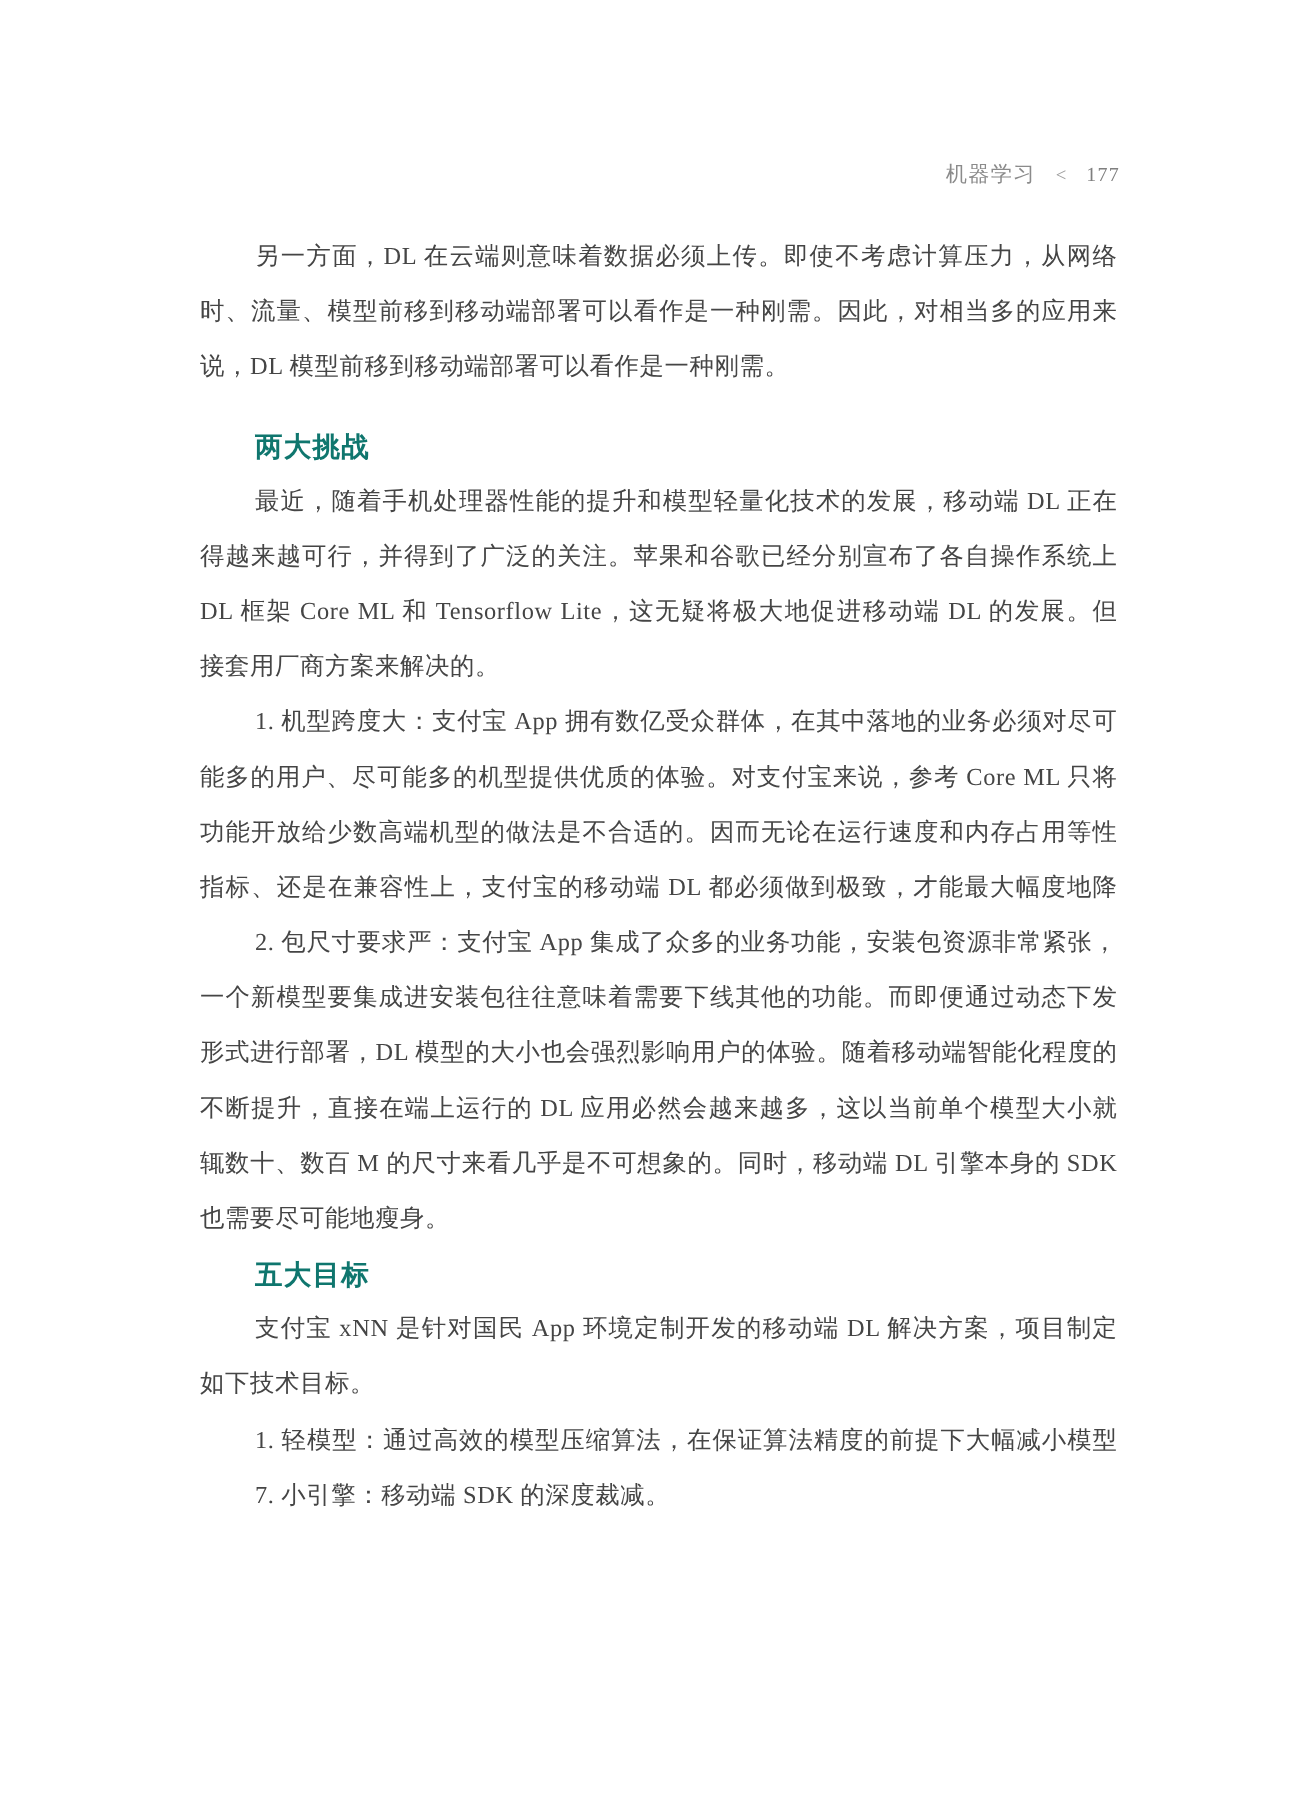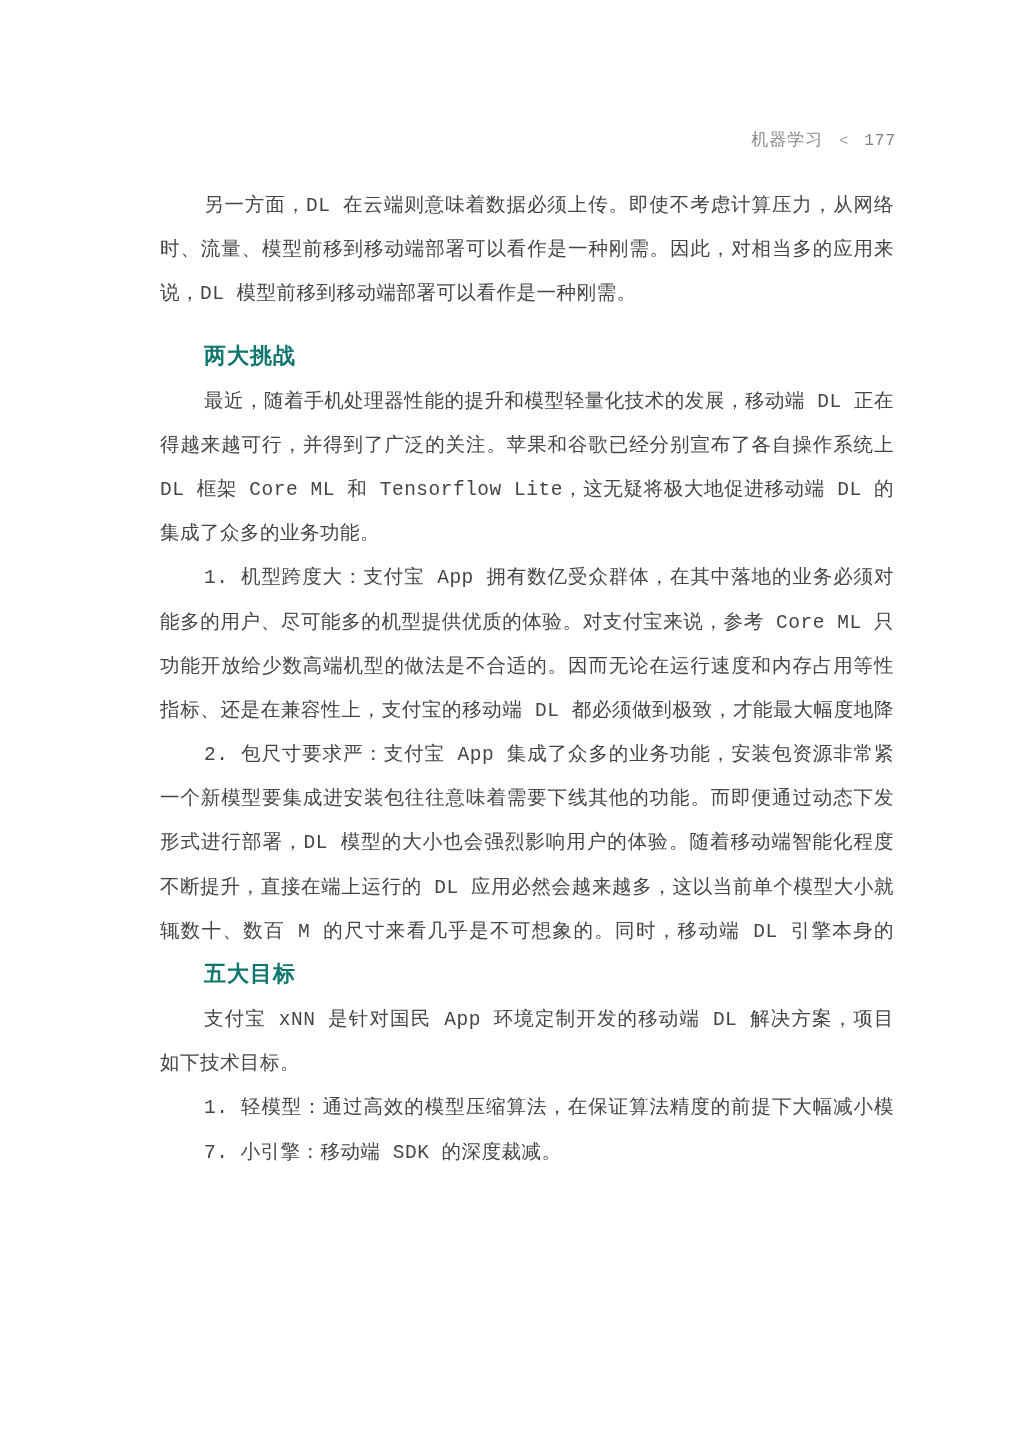--- a/index.html
+++ b/index.html
@@ -3,21 +3,21 @@
 <meta charset="utf-8">
 <style>
   * { margin: 0; padding: 0; box-sizing: border-box; }
   html, body { background: #ffffff; }
   .page {
     position: relative;
     width: 1031px;
     height: 1440px;
     background: #ffffff;
     overflow: hidden;
-    font-family: Liberation Mono, monospace;
+    font-family: Liberation Serif, serif;
   }
   .running-head {
     position: absolute;
     top: 128px;
     left: 160px;
     width: 736px;
     display: flex;
     justify-content: flex-end;
     align-items: baseline;
     gap: 16px;
@@ -67,32 +67,33 @@
 
     <div class="line j ind">另一方面，DL 在云端则意味着数据必须上传。即使不考虑计算压力，从网络延</div>
     <div class="line j">时、流量、模型前移到移动端部署可以看作是一种刚需。因此，对相当多的应用来</div>
     <div class="line">说，DL 模型前移到移动端部署可以看作是一种刚需。</div>
 
     <div class="sec-heading gap-before-h1">两大挑战</div>
 
     <div class="line j ind">最近，随着手机处理器性能的提升和模型轻量化技术的发展，移动端 DL 正在变</div>
     <div class="line j">得越来越可行，并得到了广泛的关注。苹果和谷歌已经分别宣布了各自操作系统上的</div>
     <div class="line j">DL 框架 Core ML 和 Tensorflow Lite，这无疑将极大地促进移动端 DL 的发展。但</div>
-    <div class="line">集成了众多的业务功能。</div>
+    <div class="line">接套用厂商方案来解决的。</div>
 
     <div class="line j ind">1. 机型跨度大：支付宝 App 拥有数亿受众群体，在其中落地的业务必须对尽可</div>
     <div class="line j">能多的用户、尽可能多的机型提供优质的体验。对支付宝来说，参考 Core ML 只将</div>
     <div class="line j">功能开放给少数高端机型的做法是不合适的。因而无论在运行速度和内存占用等性能</div>
     <div class="line j">指标、还是在兼容性上，支付宝的移动端 DL 都必须做到极致，才能最大幅度地降低</div>
 
     <div class="line j ind">2. 包尺寸要求严：支付宝 App 集成了众多的业务功能，安装包资源非常紧张，</div>
     <div class="line j">一个新模型要集成进安装包往往意味着需要下线其他的功能。而即便通过动态下发的</div>
     <div class="line j">形式进行部署，DL 模型的大小也会强烈影响用户的体验。随着移动端智能化程度的</div>
     <div class="line j">不断提升，直接在端上运行的 DL 应用必然会越来越多，这以当前单个模型大小就动</div>
     <div class="line j">辄数十、数百 M 的尺寸来看几乎是不可想象的。同时，移动端 DL 引擎本身的 SDK</div>
+    <div class="line">也需要尽可能地瘦身。</div>
 
     <div class="sec-heading">五大目标</div>
 
     <div class="line j ind">支付宝 xNN 是针对国民 App 环境定制开发的移动端 DL 解决方案，项目制定了</div>
     <div class="line">如下技术目标。</div>
 
     <div class="line j ind">1. 轻模型：通过高效的模型压缩算法，在保证算法精度的前提下大幅减小模型尺寸。</div>
     <div class="line ind">7. 小引擎：移动端 SDK 的深度裁减。</div>
 
   </div>

